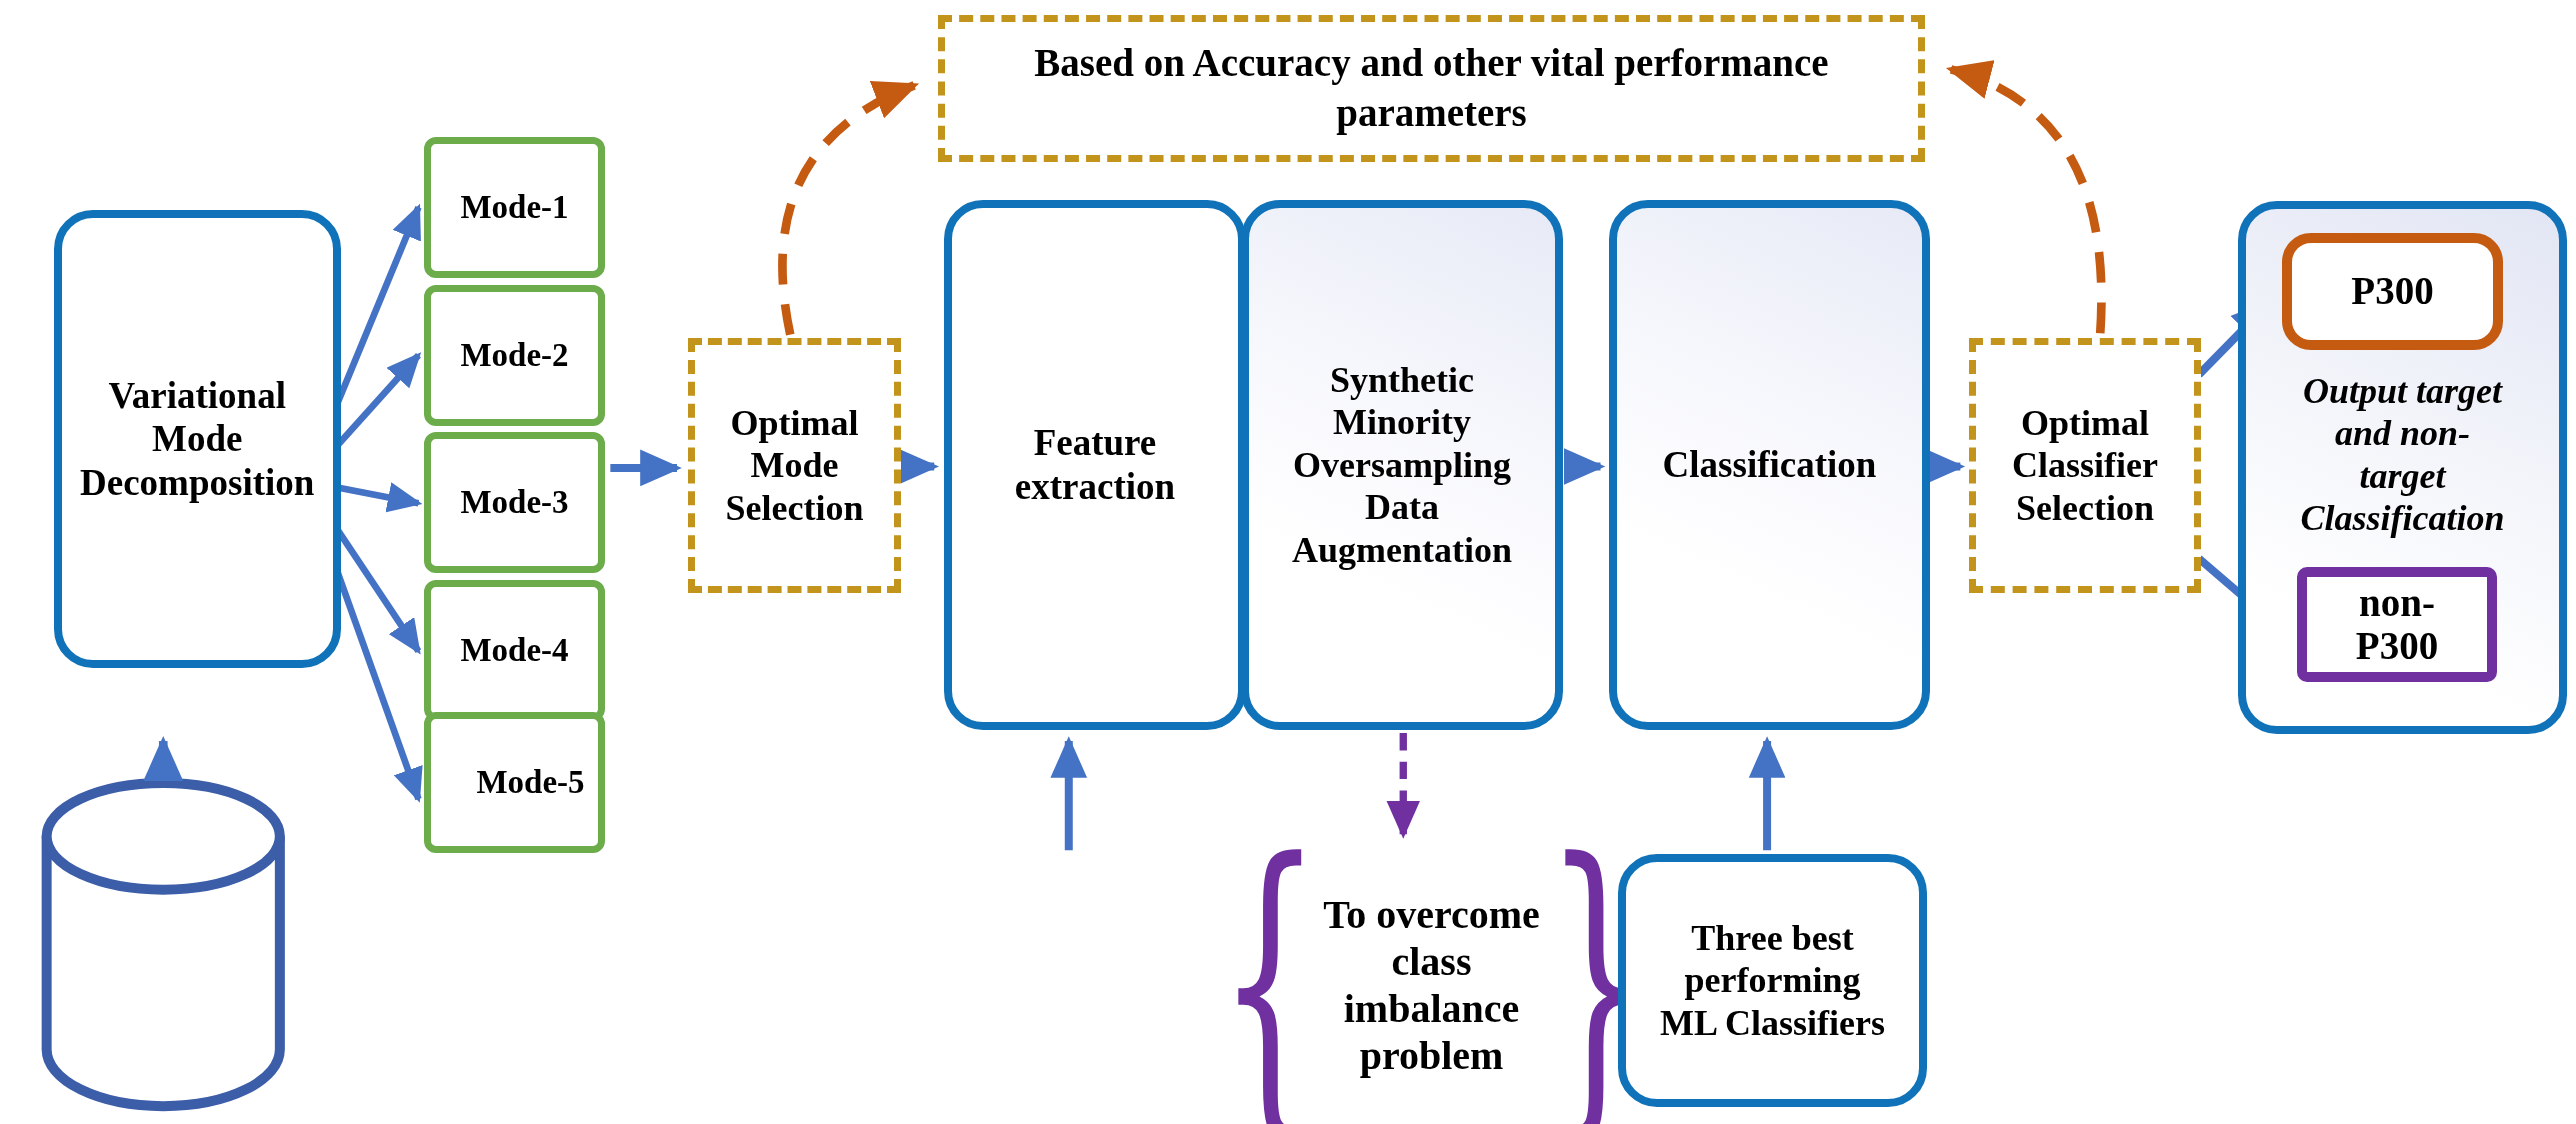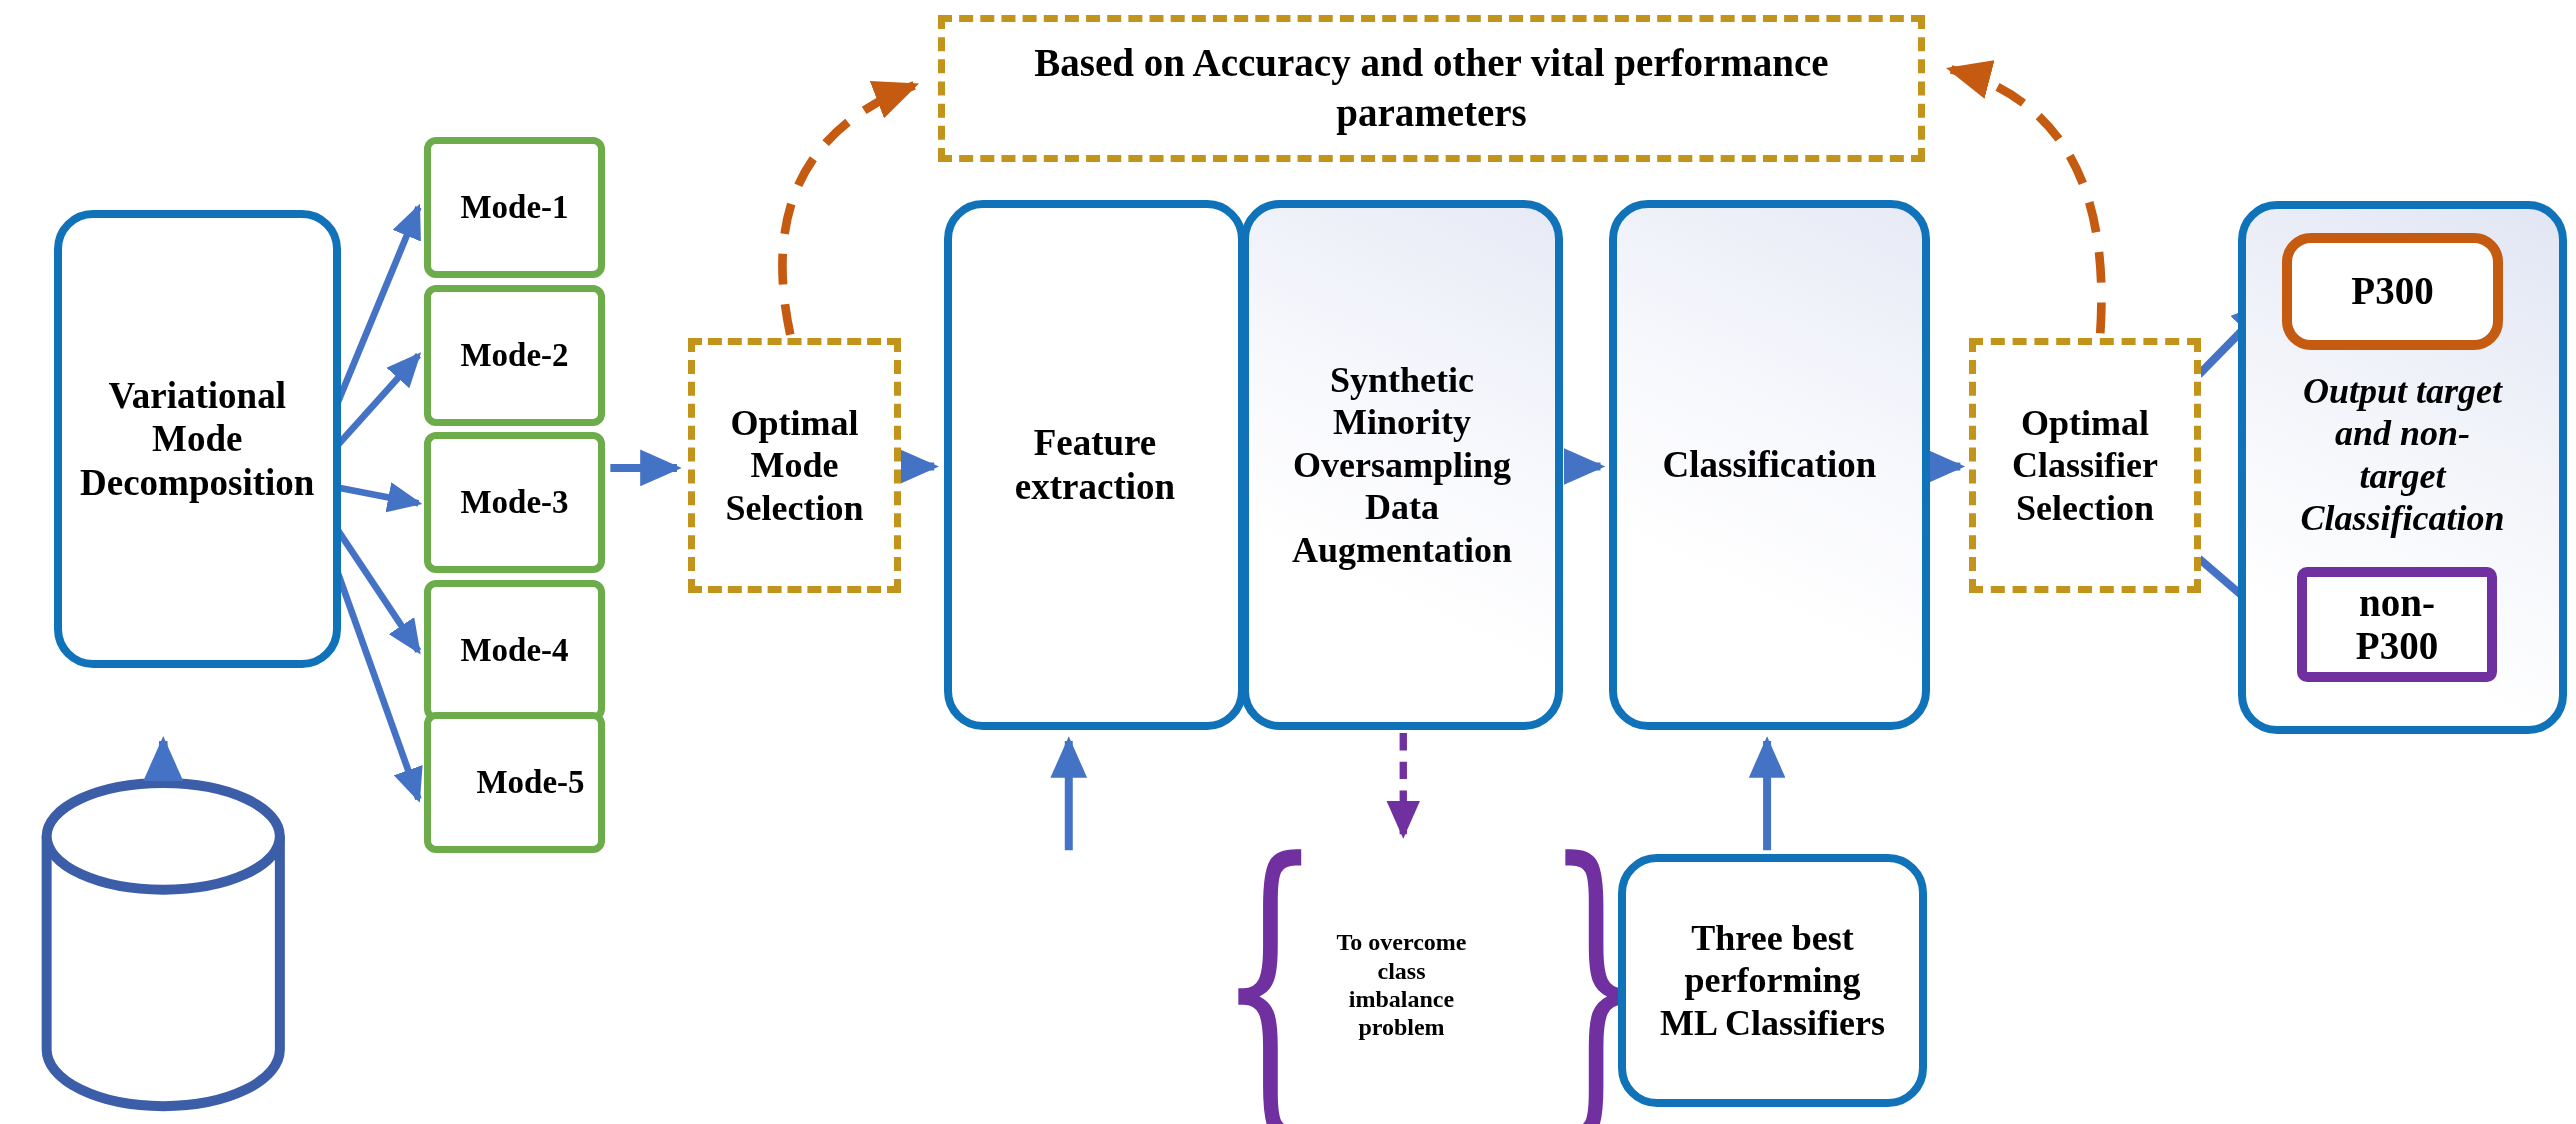--- a/index.html
+++ b/index.html
@@ -42,21 +42,21 @@
   #class{left:1609px;top:200px;width:321px;height:530px;font-size:37px;}
   #ocs{left:1969px;top:338px;width:232px;height:255px;font-size:36px;}
   #output{left:2238px;top:201px;width:329px;height:533px;
           background:linear-gradient(205deg,#E2E6F4 0%,#F3F5FA 45%,#FFFFFF 80%);}
   #p300{left:2282px;top:233px;width:221px;height:117px;border:10px solid var(--orange);
         border-radius:29px;font-size:39px;}
   #out-label{left:2254px;top:348px;width:297px;height:213px;background:transparent;font-size:36px;font-style:italic;}
   #non-p300{left:2297px;top:567px;width:200px;height:115px;border:10px solid var(--purple);
         border-radius:10px;font-size:39px;line-height:1.1;}
   #feat30{left:930px;top:854px;width:281px;height:257px;font-size:36px;}
-  #imbalance{left:1272px;top:861px;width:259px;height:248px;background:transparent;font-size:24px;}
+  #imbalance{left:1302px;top:861px;width:259px;height:248px;background:transparent;font-size:40px;}
   #ml{left:1618px;top:854px;width:309px;height:253px;font-size:36px;}
   #dataset-label{left:60px;top:920px;width:208px;height:173px;background:transparent;font-size:35px;}
   .brace{
     position:absolute;color:var(--purple);font-family:"DejaVu Serif",serif;
     font-size:313px;line-height:0.84;font-weight:normal;transform-origin:left top;
   }
   #brace-l{left:1218px;top:848px;transform:scale(0.52,1.02);}
   #brace-r{left:1545px;top:848px;transform:scale(0.52,1.02);}
   #arrow-layer{position:absolute;left:0;top:0;pointer-events:none;}
 </style>

